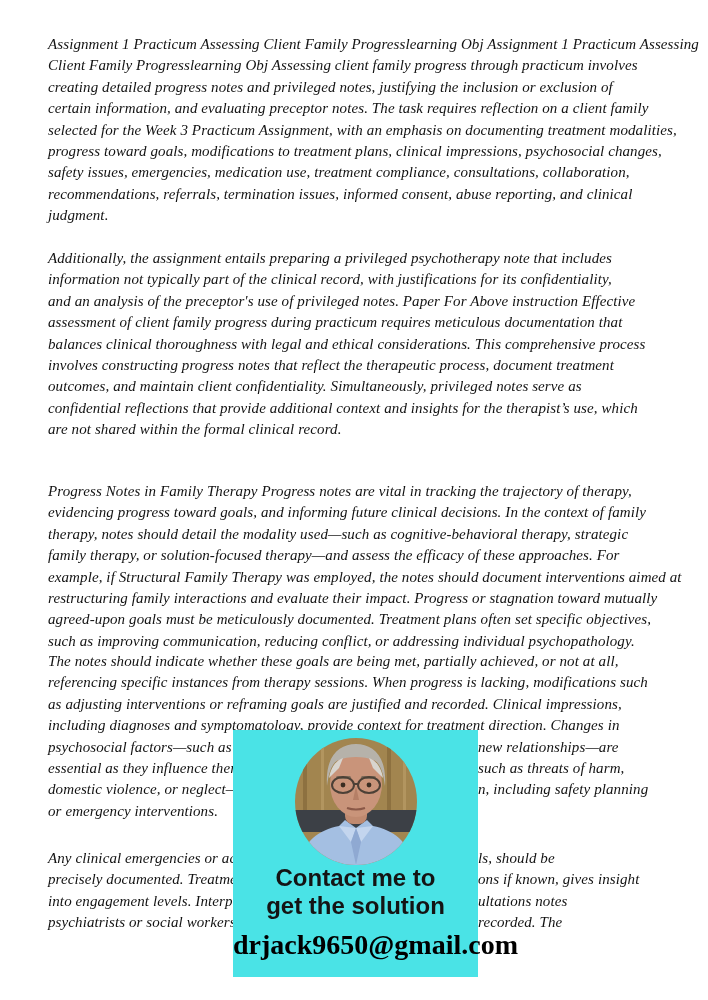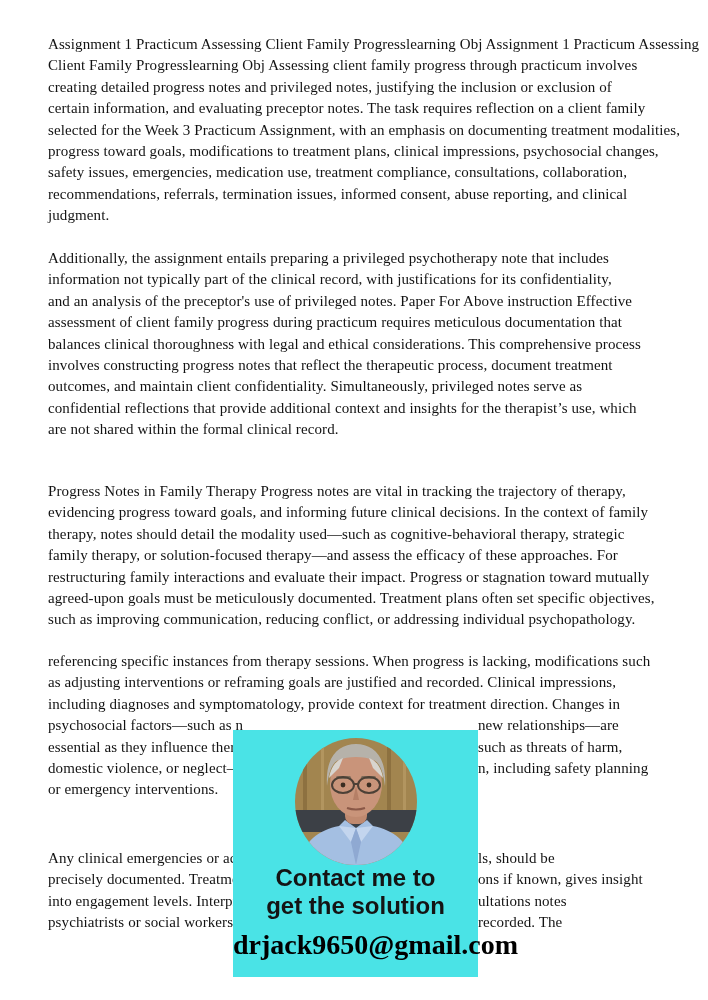--- a/index.html
+++ b/index.html
@@ -4,21 +4,21 @@
 <style>
   html,body{margin:0;padding:0;}
   .page{
     position:relative;
     width:708px;height:1000px;
     background:#ffffff;
     overflow:hidden;
     font-family:"Liberation Serif", serif;
     color:#121212;
   }
-  .para{position:absolute;left:48px;width:650px;}
+  .para{position:absolute;left:48px;width:650px;font-style:italic;}
   .para .line{
     position:relative;
     white-space:nowrap;
     font-size:15px;
     line-height:21.4px;
     height:21.4px;
     letter-spacing:.1px;
   }
   .para .line .frag-right{
     position:absolute;left:430px;top:0;
@@ -87,25 +87,27 @@
       <div class="line">involves constructing progress notes that reflect the therapeutic process, document treatment</div>
       <div class="line">outcomes, and maintain client confidentiality. Simultaneously, privileged notes serve as</div>
       <div class="line">confidential reflections that provide additional context and insights for the therapist’s use, which</div>
       <div class="line">are not shared within the formal clinical record.</div>
     </div>
   <div class="para" id="para-2">
       <div class="line">Progress Notes in Family Therapy Progress notes are vital in tracking the trajectory of therapy,</div>
       <div class="line">evidencing progress toward goals, and informing future clinical decisions. In the context of family</div>
       <div class="line">therapy, notes should detail the modality used—such as cognitive-behavioral therapy, strategic</div>
       <div class="line">family therapy, or solution-focused therapy—and assess the efficacy of these approaches. For</div>
+      <div class="line">example, if Structural Family Therapy was employed, the notes should document interventions aimed at</div>
       <div class="line">restructuring family interactions and evaluate their impact. Progress or stagnation toward mutually</div>
       <div class="line">agreed-upon goals must be meticulously documented. Treatment plans often set specific objectives,</div>
       <div class="line">such as improving communication, reducing conflict, or addressing individual psychopathology.</div>
     </div>
   <div class="para" id="para-3">
+      <div class="line">The notes should indicate whether these goals are being met, partially achieved, or not at all,</div>
       <div class="line">referencing specific instances from therapy sessions. When progress is lacking, modifications such</div>
       <div class="line">as adjusting interventions or reframing goals are justified and recorded. Clinical impressions,</div>
       <div class="line">including diagnoses and symptomatology, provide context for treatment direction. Changes in</div>
       <div class="line"><span>psychosocial factors—such as n</span><span class="frag-right">new relationships—are</span></div>
       <div class="line"><span>essential as they influence thera</span><span class="frag-right">such as threats of harm,</span></div>
       <div class="line"><span>domestic violence, or neglect—</span><span class="frag-right">n, including safety planning</span></div>
       <div class="line">or emergency interventions.</div>
     </div>
   <div class="para" id="para-4">
       <div class="line"><span>Any clinical emergencies or act</span><span class="frag-right">ls, should be</span></div>

